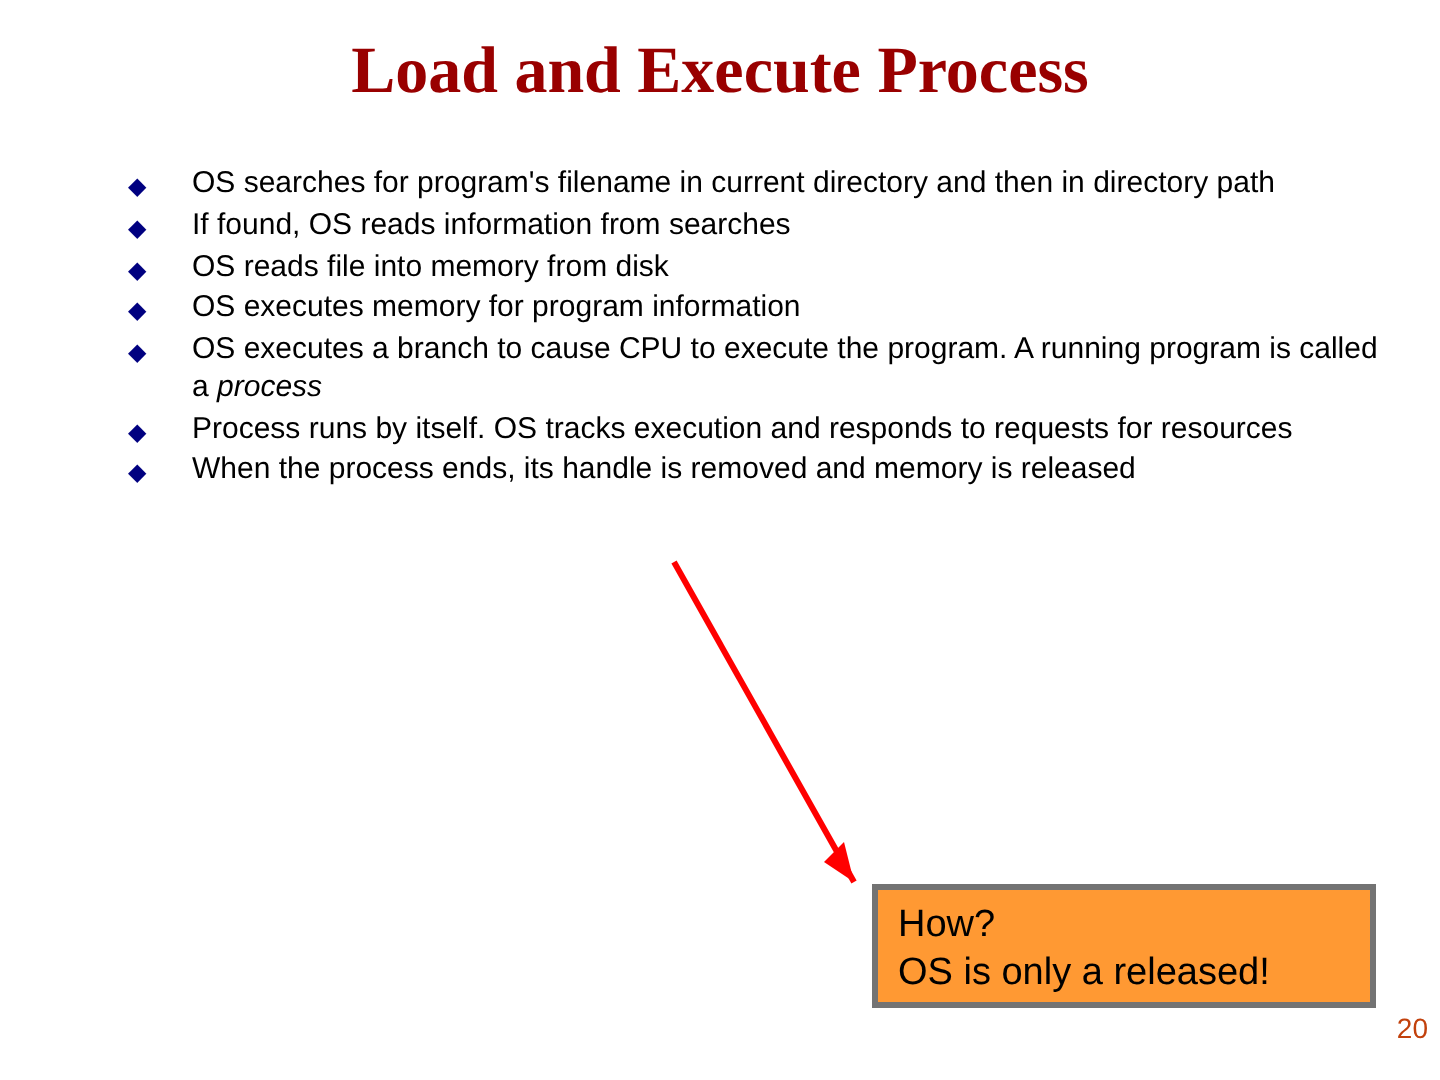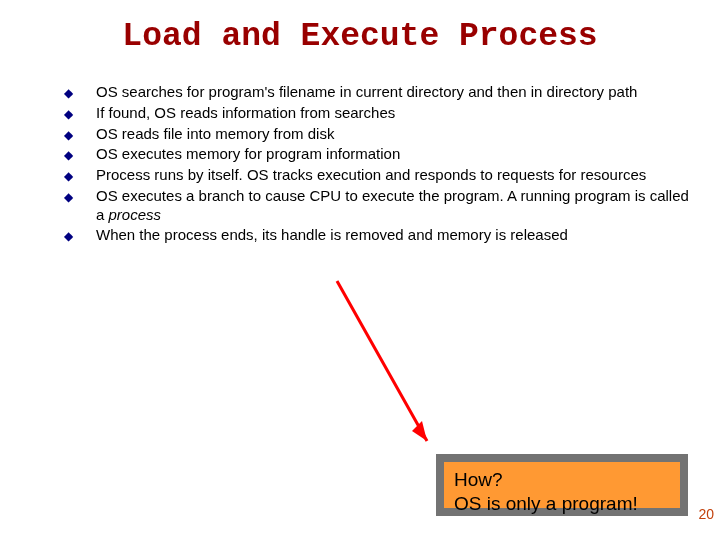--- a/index.html
+++ b/index.html
@@ -11,21 +11,21 @@
     position: relative;
     overflow: hidden;
   }
   .slide {
     width: 100%;
     height: 100%;
     padding: 18px 30px 30px 30px;
     position: relative;
   }
   .title {
-    font-family: Liberation Mono, monospace;
+    font-family: Liberation Serif, serif;
     font-weight: bold;
     font-size: 33px;
     color: #990000;
     text-align: center;
     margin-bottom: 28px;
   }
   .bullets {
     list-style: none;
     padding-left: 30px;
   }
@@ -42,25 +42,25 @@
     position: absolute;
     left: 4px;
     top: 3px;
     font-size: 12px;
     color: #000080;
   }
   .italic { font-style: italic; }
   .callout {
     position: absolute;
     right: 32px;
-    bottom: 24px;
+    bottom: 36px;
     width: 252px;
     height: 62px;
     background: #ff9933;
-    border: 8px solid #737373;
+    border: 3px solid #737373;
     padding: 6px 10px;
     font-size: 19px;
     line-height: 1.25;
     color: #000;
   }
   .arrow-svg {
     position: absolute;
     left: 322px;
     top: 271px;
     width: 130px;
@@ -79,29 +79,29 @@
 <body>
 
 <div class="slide">
   <div class="title">Load and Execute Process</div>
 
   <ul class="bullets">
     <li><span>OS searches for program's filename in current directory and then in directory path</span></li>
     <li><span>If found, OS reads information from searches</span></li>
     <li><span>OS reads file into memory from disk</span></li>
     <li><span>OS executes memory for program information</span></li>
+    <li><span>OS executes a branch to cause CPU to execute the program. A running program is called a </span><span class="italic">process</span></li>
     <li><span>Process runs by itself. OS tracks execution and responds to requests for resources</span></li>
-    <li><span>OS executes a branch to cause CPU to execute the program. A running program is called a </span><span class="italic">process</span></li>
     <li><span>When the process ends, its handle is removed and memory is released</span></li>
   </ul>
 
   <svg class="arrow-svg" viewBox="0 0 130 190">
     <line x1="15" y1="10" x2="105" y2="170" stroke="#ff0000" stroke-width="3"></line>
     <polygon points="105,170 90,160 100,150" fill="#ff0000"></polygon>
   </svg>
 
   <div class="callout">
     <div>How?</div>
-    <div>OS is only a program!</div>
+    <div>OS is only a released!</div>
   </div>
 
   <div class="page-num">20</div>
 </div>
 
 </body></html>

